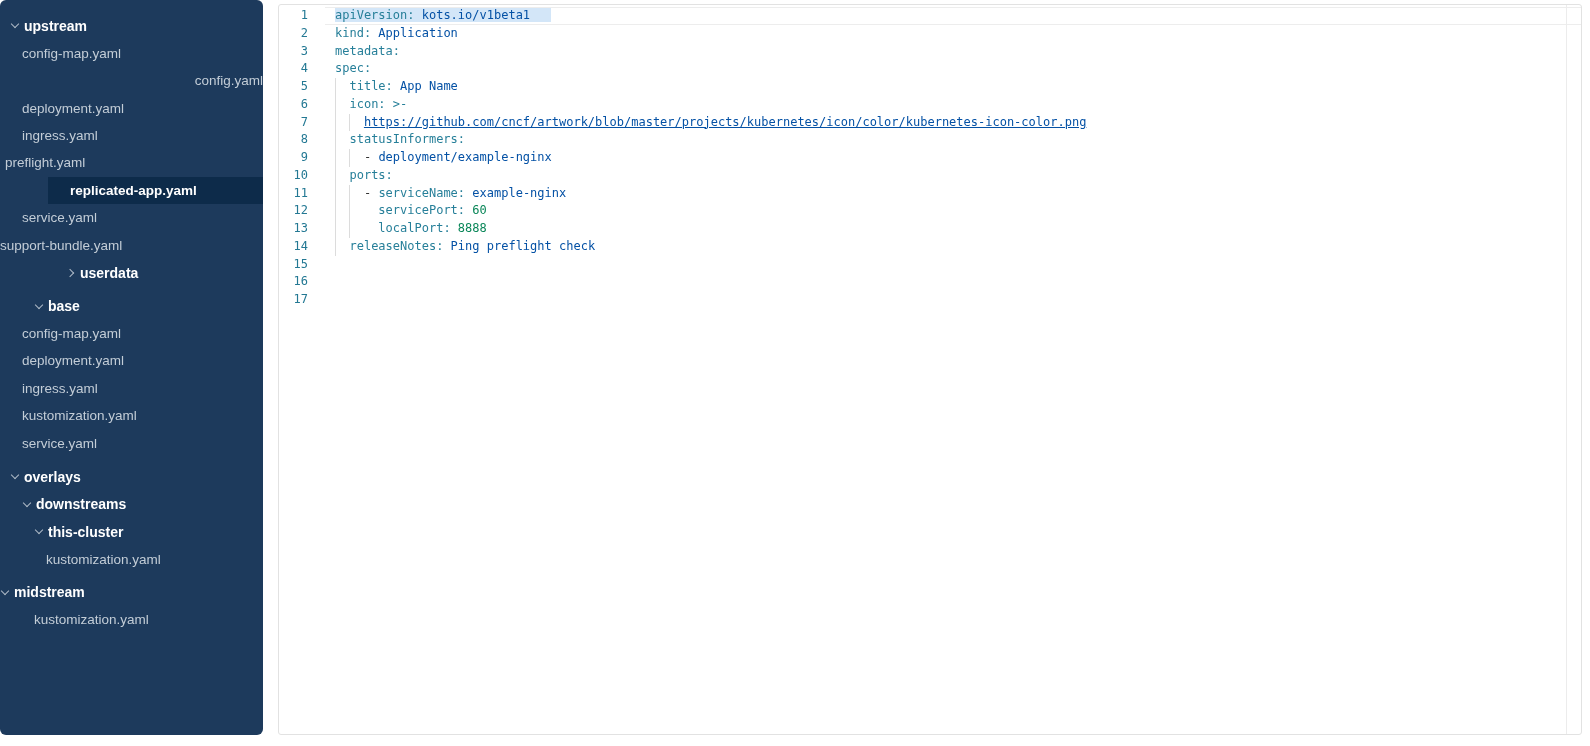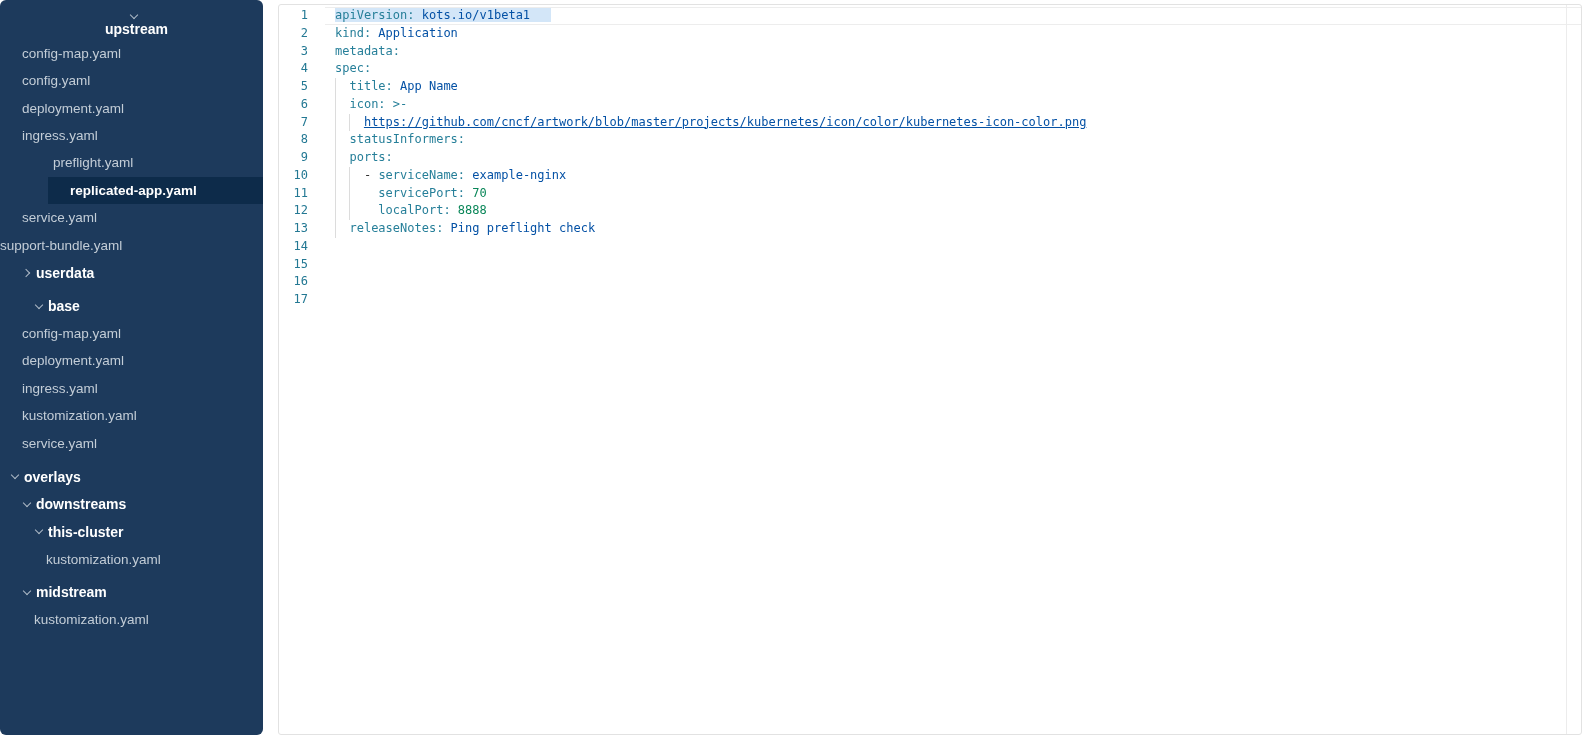--- a/index.html
+++ b/index.html
@@ -38,49 +38,49 @@
   .tok-quote{color:var(--quote);}
   .tok-link{color:var(--link);text-decoration:underline;cursor:pointer;}
   .tok-plain{color:#333;}
   .scrollbar{position:absolute;right:0;top:0;bottom:0;width:14px;border-left:1px solid #ececec;cursor:default;}
 </style>
 </head>
 <body>
 
 <div class="page">
   <nav class="sidebar" id="sidebar">
-      <div class="tree-row folder" style="padding-left: 10px; flex-direction: column;">
+      <div class="tree-row folder" style="padding-left: 10px;">
         <span class="chev down"></span>
         <span>upstream</span>
       </div>
       <div class="tree-row file" style="padding-left: 22px;">
         <span>config-map.yaml</span>
       </div>
-      <div class="tree-row file" style="padding-left: 22px;">
+      <div class="tree-row file" style="padding-left: 22px; justify-content: flex-end;">
         <span>config.yaml</span>
       </div>
       <div class="tree-row file" style="padding-left: 22px;">
         <span>deployment.yaml</span>
       </div>
       <div class="tree-row file" style="padding-left: 22px;">
         <span>ingress.yaml</span>
       </div>
-      <div class="tree-row file" style="padding-left: 5px; margin-left: 48px;">
+      <div class="tree-row file" style="padding-left: 5px;">
         <span>preflight.yaml</span>
       </div>
       <div class="tree-row file selected" style="padding-left: 22px;">
         <span>replicated-app.yaml</span>
       </div>
       <div class="tree-row file" style="padding-left: 22px;">
         <span>service.yaml</span>
       </div>
       <div class="tree-row file" style="">
         <span>support-bundle.yaml</span>
       </div>
-      <div class="tree-row folder" style="padding-left: 22px;">
+      <div class="tree-row folder" style="padding-left: 22px; margin-left: 44px;">
         <span class="chev right"></span>
         <span>userdata</span>
       </div>
       <div class="tree-row folder gap" style="padding-left: 10px; margin-left: 24px;">
         <span class="chev down"></span>
         <span>base</span>
       </div>
       <div class="tree-row file" style="padding-left: 22px;">
         <span>config-map.yaml</span>
       </div>
@@ -104,21 +104,21 @@
         <span class="chev down"></span>
         <span>downstreams</span>
       </div>
       <div class="tree-row folder" style="padding-left: 34px;">
         <span class="chev down"></span>
         <span>this-cluster</span>
       </div>
       <div class="tree-row file" style="padding-left: 46px;">
         <span>kustomization.yaml</span>
       </div>
-      <div class="tree-row folder gap" style="padding-left: 22px;">
+      <div class="tree-row folder gap" style="">
         <span class="chev down"></span>
         <span>midstream</span>
       </div>
       <div class="tree-row file" style="padding-left: 34px;">
         <span>kustomization.yaml</span>
       </div>
     </nav>
   <div class="editor">
     <div class="gutter" id="gutter">
         <div class="ln">1</div>
@@ -141,22 +141,23 @@
       </div>
     <div class="code-area" id="code-area">
         <div class="code-line cur"><span class="sel"><span class="tok-key">apiVersion:</span><span class="tok-plain"> </span><span class="tok-val">kots.io/v1beta1</span></span></div>
         <div class="code-line"><span class="tok-key">kind:</span><span class="tok-plain"> </span><span class="tok-val">Application</span></div>
         <div class="code-line"><span class="tok-key">metadata:</span></div>
         <div class="code-line"><span class="tok-key">spec:</span></div>
         <div class="code-line"><span class="guide" style="left: calc(0ch);"></span><span class="tok-plain">  </span><span class="tok-key">title:</span><span class="tok-plain"> </span><span class="tok-val">App Name</span></div>
         <div class="code-line"><span class="guide" style="left: calc(0ch);"></span><span class="tok-plain">  </span><span class="tok-key">icon:</span><span class="tok-plain"> </span><span class="tok-op">&gt;-</span></div>
         <div class="code-line"><span class="guide" style="left: calc(0ch);"></span><span class="guide" style="left: calc(2ch);"></span><span class="tok-plain">    </span><span class="tok-link">https://github.com/cncf/artwork/blob/master/projects/kubernetes/icon/color/kubernetes-icon-color.png</span></div>
         <div class="code-line"><span class="guide" style="left: calc(0ch);"></span><span class="tok-plain">  </span><span class="tok-key">statusInformers:</span></div>
+        <div class="code-line"><span class="guide" style="left: calc(0ch);"></span><span class="guide" style="left: calc(2ch);"></span><span class="tok-plain">    </span><span class="tok-punct">-</span><span class="tok-plain"> </span><span class="tok-val">deployment/example-nginx</span></div>
         <div class="code-line"><span class="guide" style="left: calc(0ch);"></span><span class="tok-plain">  </span><span class="tok-key">ports:</span></div>
         <div class="code-line"><span class="guide" style="left: calc(0ch);"></span><span class="guide" style="left: calc(2ch);"></span><span class="tok-plain">    </span><span class="tok-punct">-</span><span class="tok-plain"> </span><span class="tok-key">serviceName:</span><span class="tok-plain"> </span><span class="tok-val">example-nginx</span></div>
-        <div class="code-line"><span class="guide" style="left: calc(0ch);"></span><span class="guide" style="left: calc(2ch);"></span><span class="tok-plain">      </span><span class="tok-key">servicePort:</span><span class="tok-plain"> </span><span class="tok-num">70</span></div>
+        <div class="code-line"><span class="guide" style="left: calc(0ch);"></span><span class="guide" style="left: calc(2ch);"></span><span class="tok-plain">      </span><span class="tok-key">servicePort:</span><span class="tok-plain"> </span><span class="tok-num">60</span></div>
         <div class="code-line"><span class="guide" style="left: calc(0ch);"></span><span class="guide" style="left: calc(2ch);"></span><span class="tok-plain">      </span><span class="tok-key">localPort:</span><span class="tok-plain"> </span><span class="tok-num">8888</span></div>
         <div class="code-line"><span class="guide" style="left: calc(0ch);"></span><span class="tok-plain">  </span><span class="tok-key">releaseNotes:</span><span class="tok-plain"> </span><span class="tok-val">Ping preflight check</span></div>
         <div class="code-line"></div>
       </div>
     <div class="scrollbar"></div>
   </div>
 </div>
 
 </body></html>

